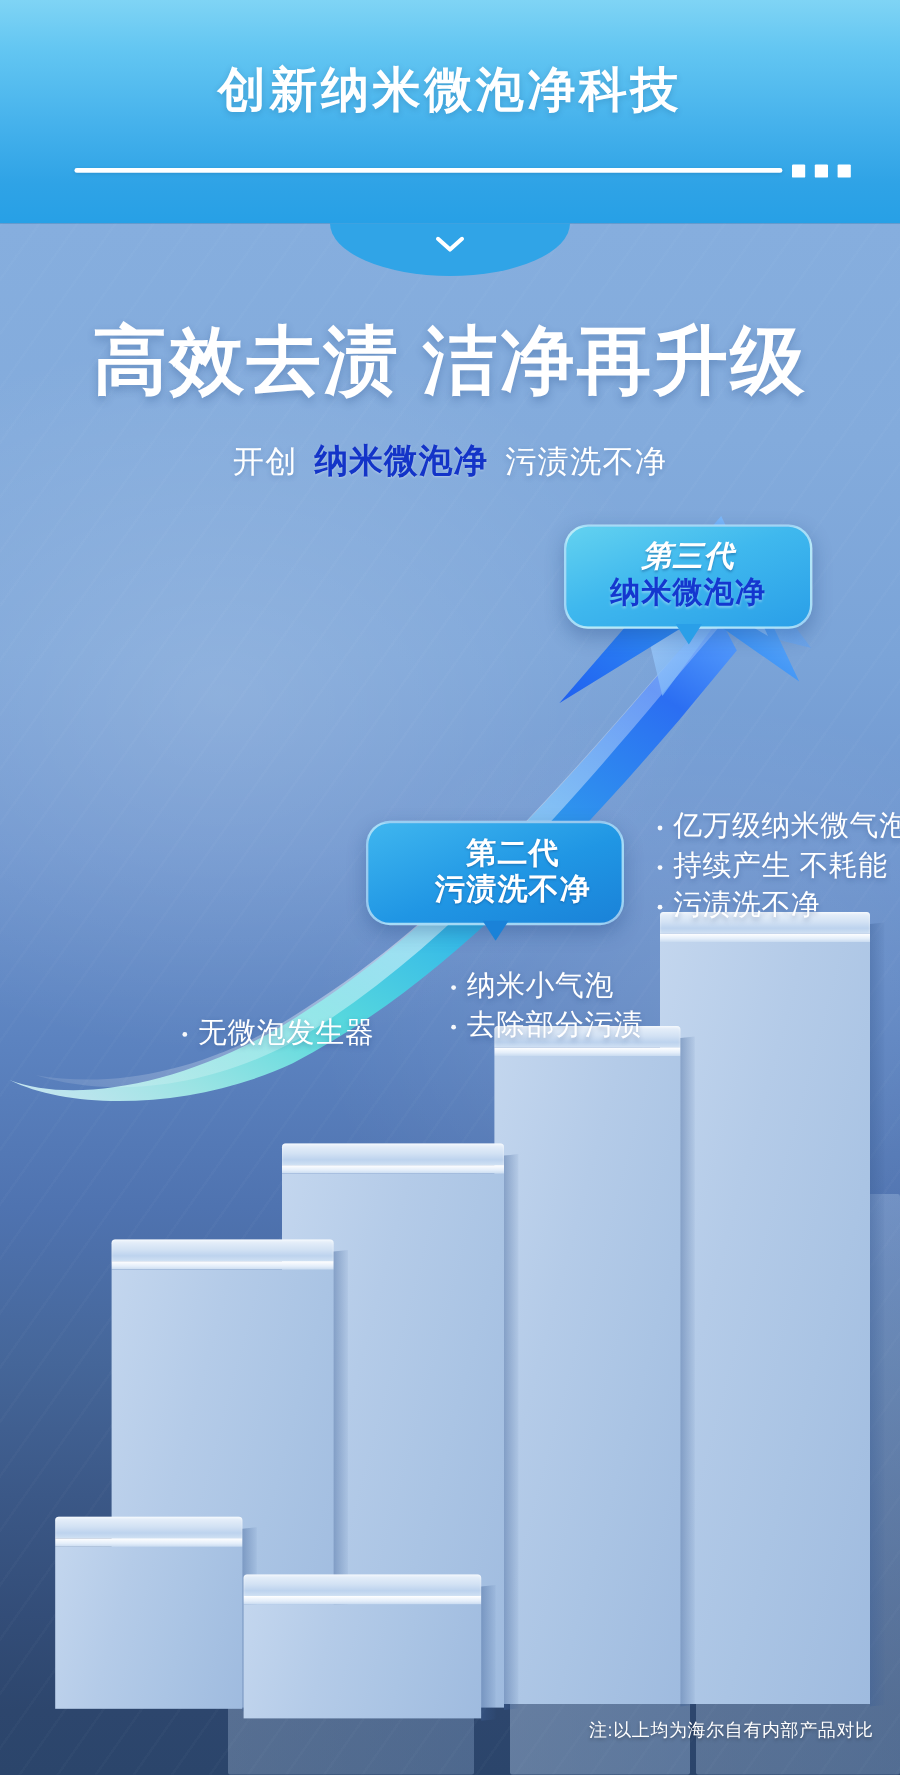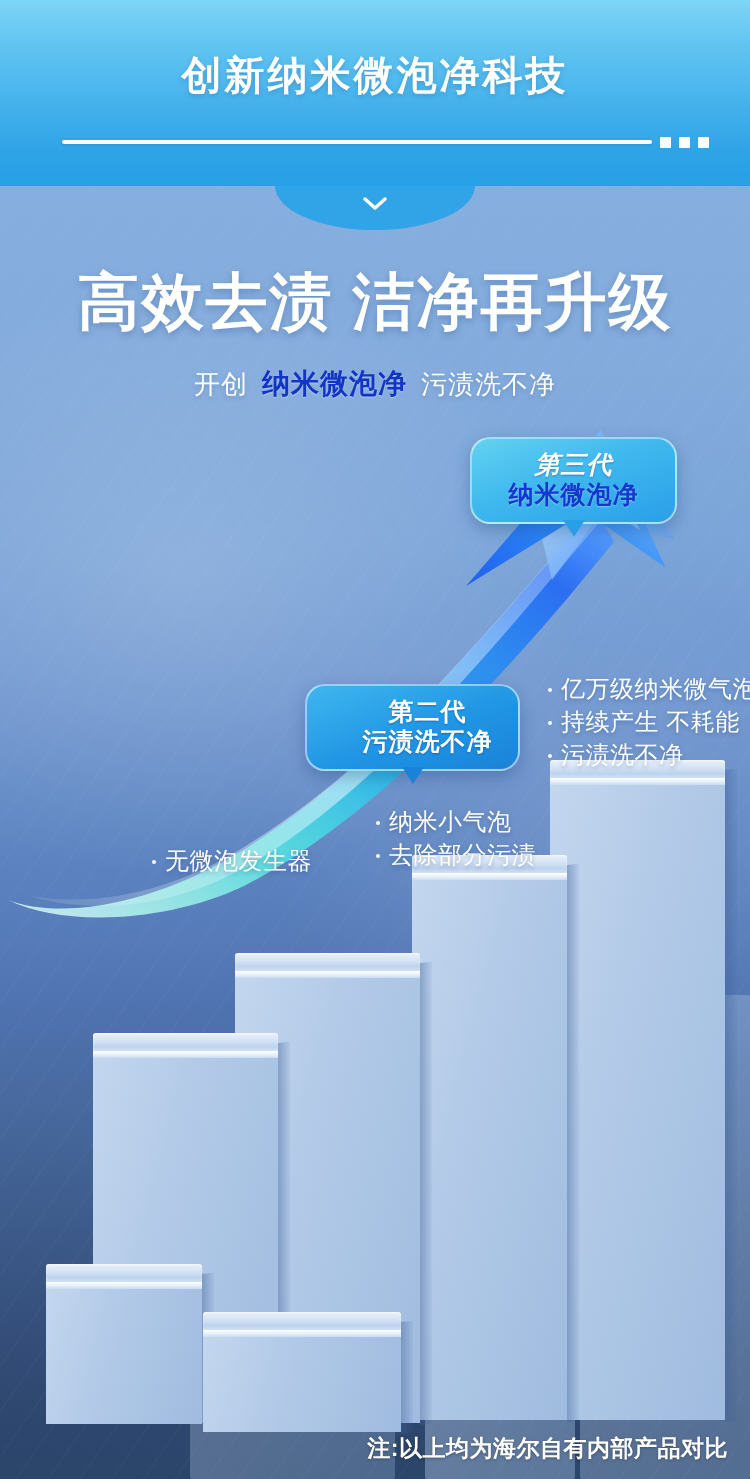--- a/index.html
+++ b/index.html
@@ -153,21 +153,21 @@
     white-space:nowrap;
   }
   .bullets .row .dot{
     flex:0 0 auto;width:4px;height:4px;background:#fff;border-radius:50%;
     margin-top:16px;opacity:.95;
   }
 
   
   .footnote{
     position:absolute;right:22px;top:1433px;
-    color:#ffffff;font-size:23px;font-weight:bold;letter-spacing:.5px;
+    color:#ffffff;font-size:15px;font-weight:normal;letter-spacing:.5px;
     text-shadow:0 1px 3px rgba(0,0,0,.3);
   }
 </style>
 </head>
 <body>
 
 <div class="stage">
 
   <div class="bg-body"></div>
   <div class="bg-diag"></div>

